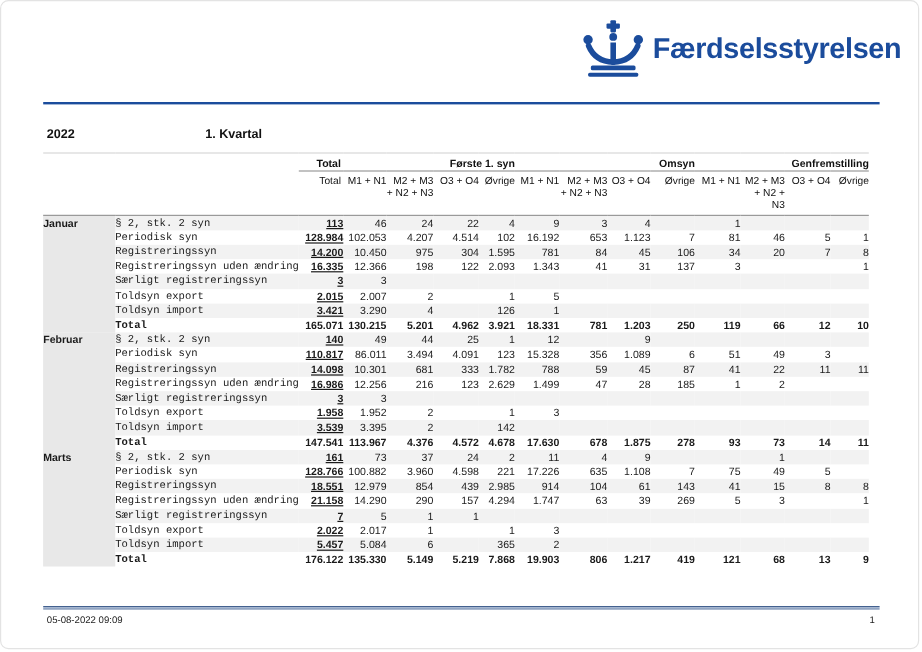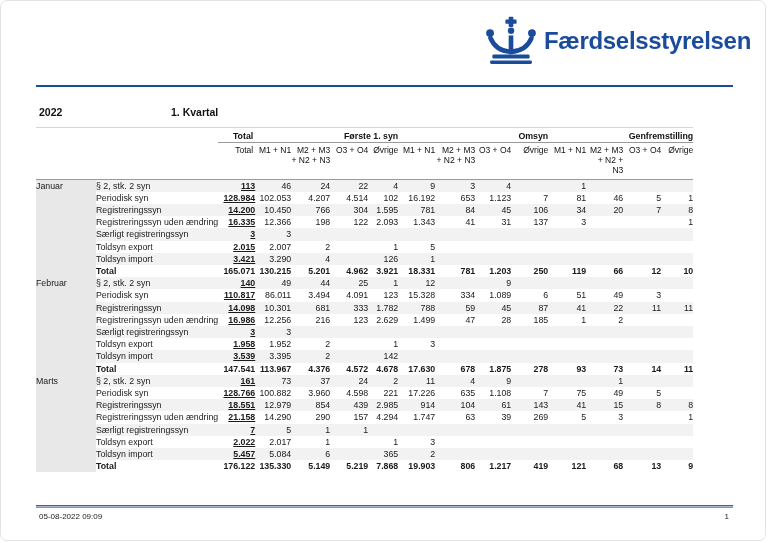--- a/index.html
+++ b/index.html
@@ -19,22 +19,22 @@
   
   table.report{position:absolute;left:35px;top:126px;border-collapse:collapse;table-layout:fixed;border-top:1px solid #d7d7d7;}
   table.report th,table.report td{padding:0;margin:0;}
   tr.group th{font-size:8.8px;font-weight:bold;color:#111;text-align:right;height:13px;vertical-align:bottom;padding-bottom:1px;white-space:nowrap;}
   tr.group th.gspan{border-bottom:1px solid #9a9a9a;}
   tr.group th.gtotal{text-align:right;padding-right:2px;}
   tr.cols th{font-size:8.5px;font-weight:normal;color:#111;text-align:right;vertical-align:top;line-height:10.2px;padding:2px 0 3px 0;border-bottom:1px solid #9a9a9a;}
   tr.cols th.right{text-align:right;padding-right:2px;}
   tbody td{font-size:8.8px;color:#1a1a1a;line-height:12.2px;height:12.2px;white-space:nowrap;vertical-align:middle;}
   tbody tr:nth-child(odd){background:#f2f2f2;}
-  td.month{background:#e8e8e8;font-weight:normal;vertical-align:top;padding-left:6px;font-size:8.8px;}
-  td.label{padding-left:6px;overflow:visible;}
+  td.month{background:#e8e8e8;font-weight:bold;vertical-align:top;padding-left:6px;font-size:8.8px;}
+  td.label{padding-left:6px;overflow:visible;font-family:Liberation Mono, monospace;}
   td.num{text-align:right;padding-right:2px;}
   td.firstcol{font-weight:bold;text-decoration:underline;}
   tr.total-row td{font-weight:bold;text-decoration:none;}
   
   .foot-date{position:absolute;left:38px;top:511px;font-size:8px;color:#222;}
   .foot-page{position:absolute;right:36px;top:511px;font-size:8px;color:#222;}
   svg .br{fill:var(--brand,#1b4c9c);}
   svg .brs{stroke:var(--brand,#1b4c9c);fill:none;}
 </style>
 </head>
@@ -139,21 +139,21 @@
           <td class="num">7</td>
           <td class="num">81</td>
           <td class="num">46</td>
           <td class="num">5</td>
           <td class="num">1</td>
         </tr>
         <tr>
           <td class="label">Registreringssyn</td>
           <td class="num firstcol">14.200</td>
           <td class="num">10.450</td>
-          <td class="num">766</td>
+          <td class="num">975</td>
           <td class="num">304</td>
           <td class="num">1.595</td>
           <td class="num">781</td>
           <td class="num">84</td>
           <td class="num">45</td>
           <td class="num">106</td>
           <td class="num">34</td>
           <td class="num">20</td>
           <td class="num">7</td>
           <td class="num">8</td>
@@ -256,21 +256,21 @@
           <td class="num"></td>
         </tr>
         <tr>
           <td class="label">Periodisk syn</td>
           <td class="num firstcol">110.817</td>
           <td class="num">86.011</td>
           <td class="num">3.494</td>
           <td class="num">4.091</td>
           <td class="num">123</td>
           <td class="num">15.328</td>
-          <td class="num">334</td>
+          <td class="num">356</td>
           <td class="num">1.089</td>
           <td class="num">6</td>
           <td class="num">51</td>
           <td class="num">49</td>
           <td class="num">3</td>
           <td class="num"></td>
         </tr>
         <tr>
           <td class="label">Registreringssyn</td>
           <td class="num firstcol">14.098</td>

